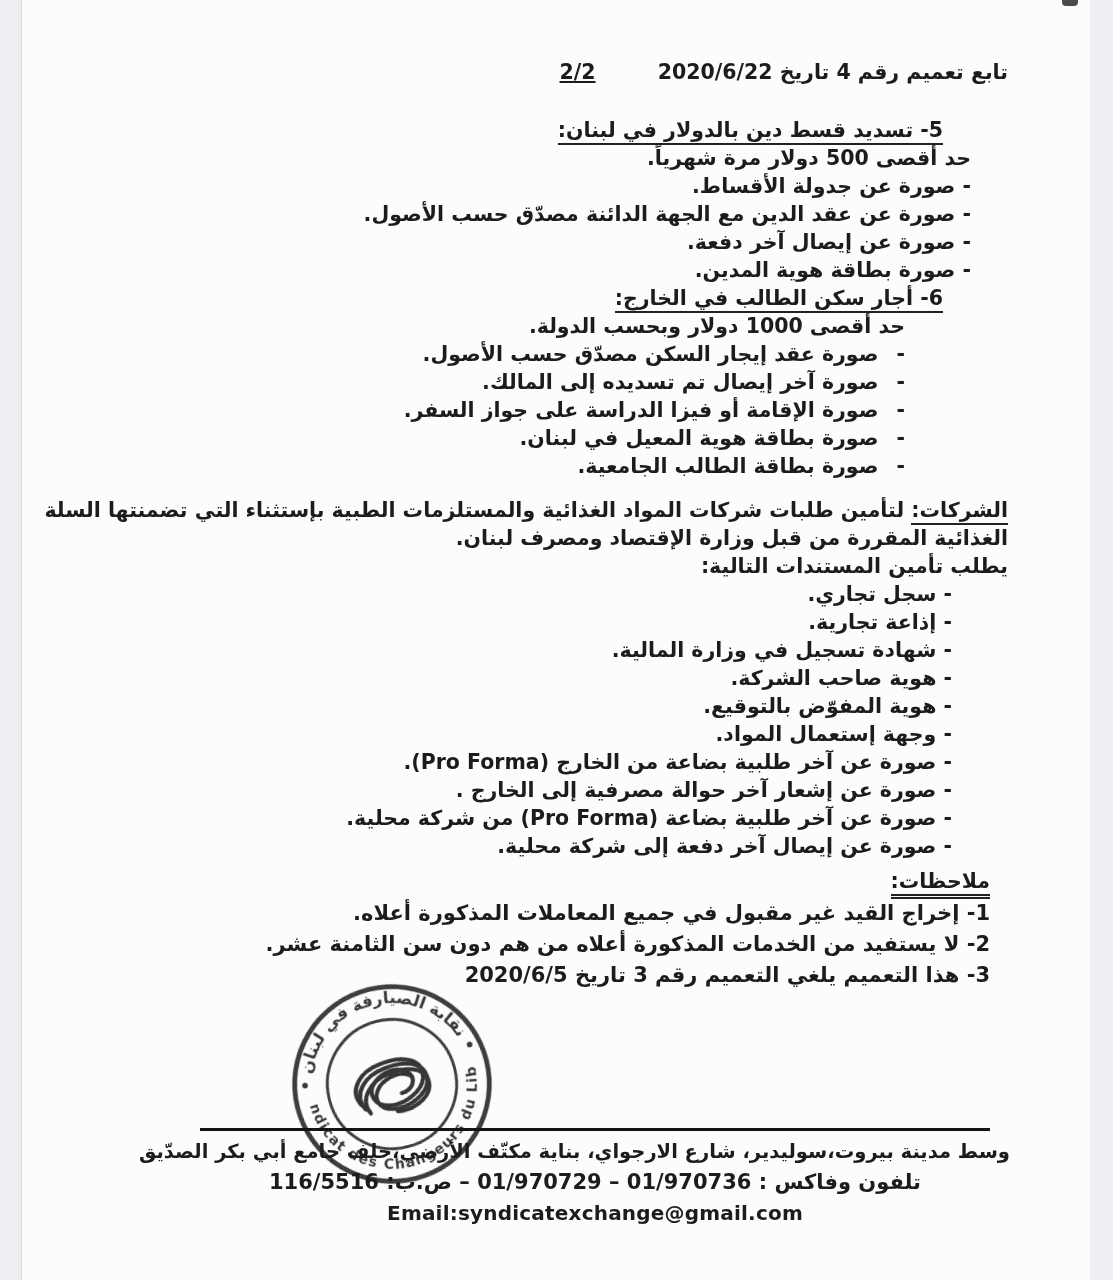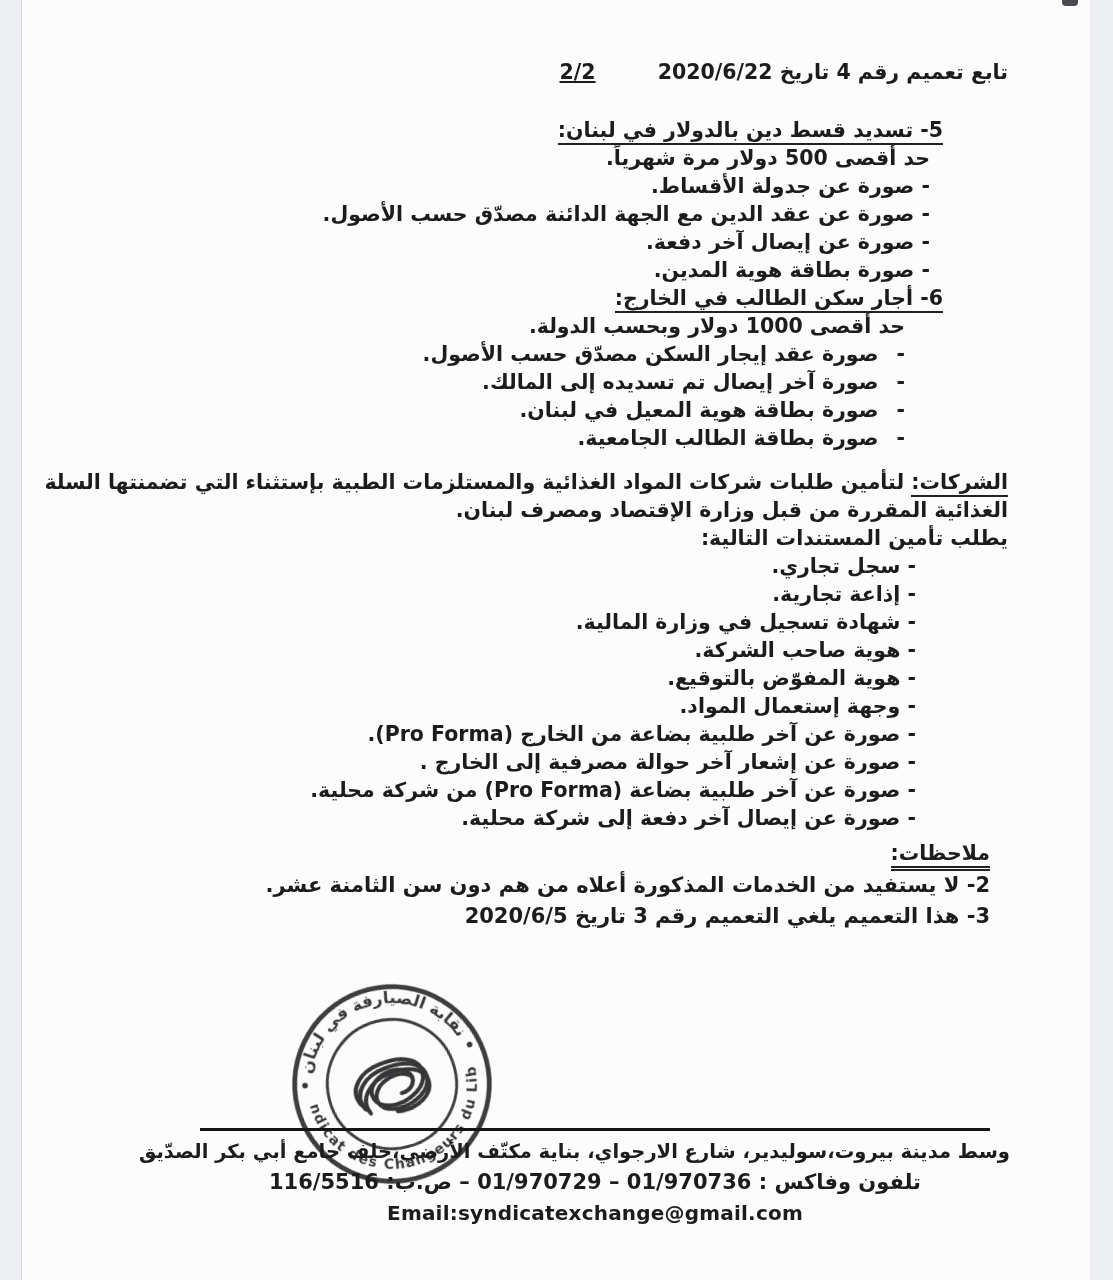--- a/index.html
+++ b/index.html
@@ -27,23 +27,23 @@
   .line{height:28px;line-height:28px;white-space:nowrap;text-align:right;}
   .section-heading .hl{border-bottom:2px solid #222;padding-bottom:1px;}
   .notes-heading{margin-top:8px;height:30px;line-height:26px;}
   .notes-heading .hl{border-bottom:5px double #222;padding-bottom:1px;}
   .note{height:31px;line-height:31px;font-size:21px;}
   .gap{margin-top:16px;}
   .dash{display:inline-block;margin-left:18px;}
   .u-lead{border-bottom:2px solid #222;padding-bottom:1px;}
   .ind0{margin-right:0;}
   .ind1{margin-right:65px;}
-  .ind2{margin-right:78px;}
+  .ind2{margin-right:37px;}
   .ind3{margin-right:103px;}
-  .ind4{margin-right:92px;}
+  .ind4{margin-right:56px;}
   .ind5{margin-right:18px;}
 
   .stamp{
     position:absolute;left:286px;top:978px;width:212px;height:212px;
     transform:rotate(-14deg);opacity:.9;filter:blur(0.35px);
   }
   .stamp text{font-family:"DejaVu Sans","Liberation Sans",sans-serif;fill:#232325;}
 
   .footer{position:absolute;left:180px;top:1128px;width:830px;text-align:center;font-weight:bold;}
   .footer-rule{width:790px;height:3px;background:#141416;margin:0 auto;}
@@ -67,36 +67,38 @@
       <div class="line section-heading ind1"><span class="hl">5- تسديد قسط دين بالدولار في لبنان:</span></div>
       <div class="line lead ind2">حد أقصى 500 دولار مرة شهرياً.</div>
       <div class="line dash-item ind2">- صورة عن جدولة الأقساط.</div>
       <div class="line dash-item ind2">- صورة عن عقد الدين مع الجهة الدائنة مصدّق حسب الأصول.</div>
       <div class="line dash-item ind2">- صورة عن إيصال آخر دفعة.</div>
       <div class="line dash-item ind2">- صورة بطاقة هوية المدين.</div>
       <div class="line section-heading ind1"><span class="hl">6- أجار سكن الطالب في الخارج:</span></div>
       <div class="line lead ind3">حد أقصى 1000 دولار وبحسب الدولة.</div>
       <div class="line dash-gap-item ind3"><span class="dash">-</span><span>صورة عقد إيجار السكن مصدّق حسب الأصول.</span></div>
       <div class="line dash-gap-item ind3"><span class="dash">-</span><span>صورة آخر إيصال تم تسديده إلى المالك.</span></div>
+      <div class="line dash-gap-item ind3"><span class="dash">-</span><span>صورة الإقامة أو فيزا الدراسة على جواز السفر.</span></div>
       <div class="line dash-gap-item ind3"><span class="dash">-</span><span>صورة بطاقة هوية المعيل في لبنان.</span></div>
       <div class="line dash-gap-item ind3"><span class="dash">-</span><span>صورة بطاقة الطالب الجامعية.</span></div>
       <div class="line paragraph-lead ind0 gap"><span class="u-lead">الشركات:</span> لتأمين طلبات شركات المواد الغذائية والمستلزمات الطبية بإستثناء التي تضمنتها السلة</div>
       <div class="line paragraph ind0">الغذائية المقررة من قبل وزارة الإقتصاد ومصرف لبنان.</div>
       <div class="line paragraph ind0">يطلب تأمين المستندات التالية:</div>
       <div class="line dash-item ind4">- سجل تجاري.</div>
       <div class="line dash-item ind4">- إذاعة تجارية.</div>
       <div class="line dash-item ind4">- شهادة تسجيل في وزارة المالية.</div>
       <div class="line dash-item ind4">- هوية صاحب الشركة.</div>
       <div class="line dash-item ind4">- هوية المفوّض بالتوقيع.</div>
       <div class="line dash-item ind4">- وجهة إستعمال المواد.</div>
       <div class="line dash-item ind4">- صورة عن آخر طلبية بضاعة من الخارج (Pro Forma).</div>
       <div class="line dash-item ind4">- صورة عن إشعار آخر حوالة مصرفية إلى الخارج .</div>
       <div class="line dash-item ind4">- صورة عن آخر طلبية بضاعة (Pro Forma) من شركة محلية.</div>
       <div class="line dash-item ind4">- صورة عن إيصال آخر دفعة إلى شركة محلية.</div>
       <div class="line notes-heading ind5"><span class="hl">ملاحظات:</span></div>
+      <div class="line note ind5">1- إخراج القيد غير مقبول في جميع المعاملات المذكورة أعلاه.</div>
       <div class="line note ind5">2- لا يستفيد من الخدمات المذكورة أعلاه من هم دون سن الثامنة عشر.</div>
       <div class="line note ind5">3- هذا التعميم يلغي التعميم رقم 3 تاريخ 2020/6/5</div>
     </div>
 </div>
 
 <svg class="stamp" viewBox="0 0 220 220">
   <circle cx="110" cy="110" r="101" fill="none" stroke="#29292c" stroke-width="5"></circle>
   <circle cx="110" cy="110" r="67" fill="none" stroke="#29292c" stroke-width="3"></circle>
   <defs>
     <path id="arcTop" d="M 26,110 A 84,84 0 1 1 194,110" fill="none"></path>

